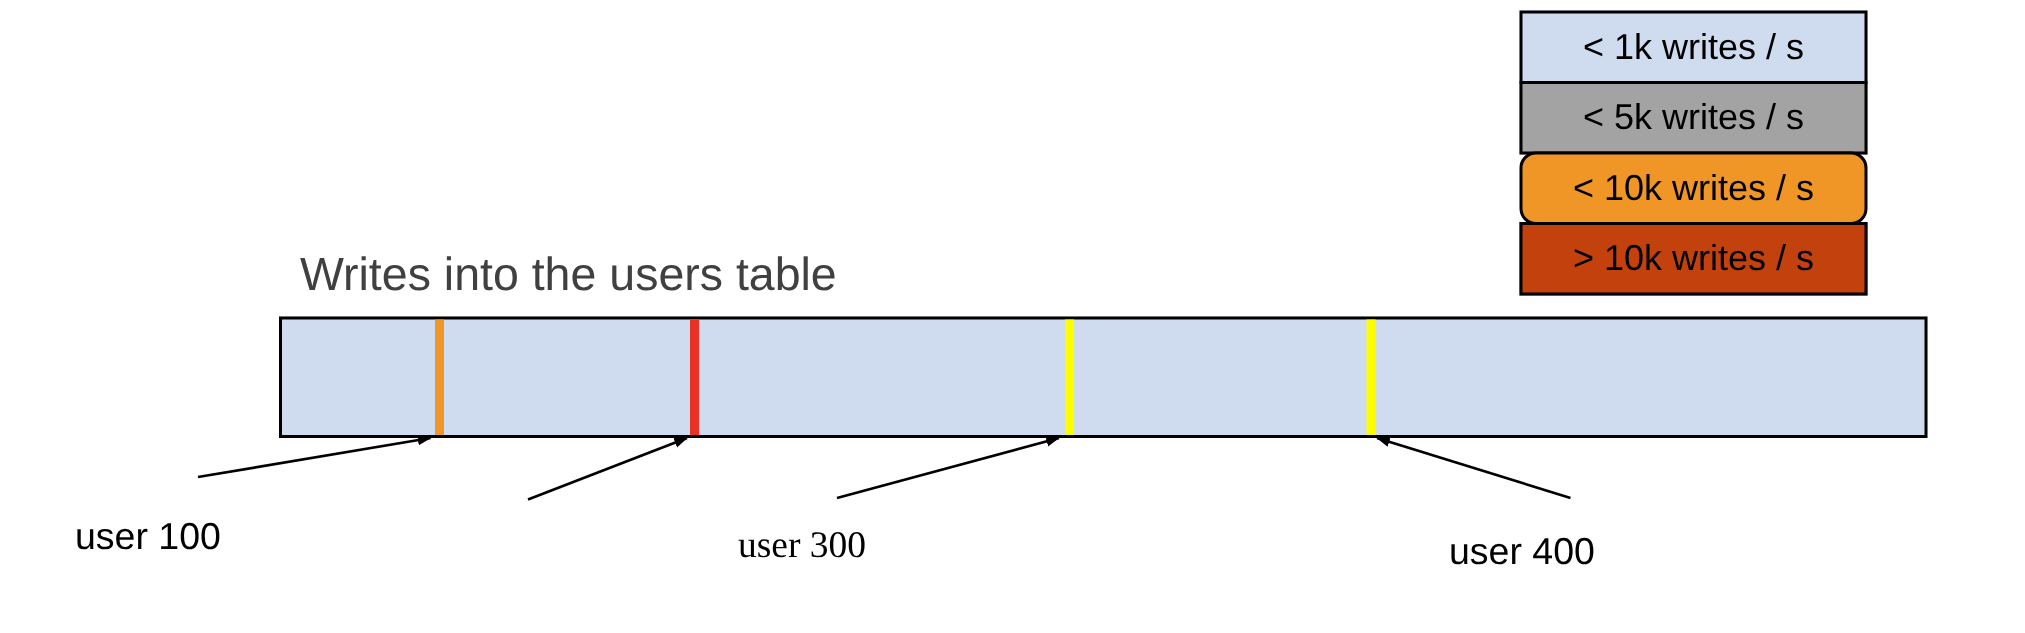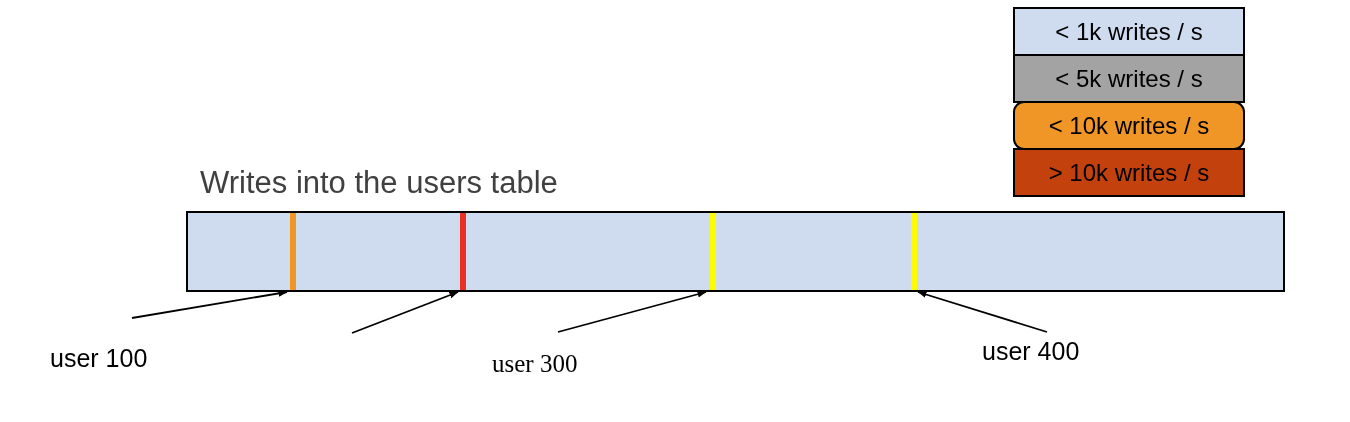--- a/index.html
+++ b/index.html
@@ -69,21 +69,21 @@
   }
   .user-label {
     position: absolute;
     font-size: 25px;
     color: #000000;
     white-space: nowrap;
   }
   .lbl-0 { left: 50px;  top: 344px; }
   .lbl-1 { left: 272px; top: 352px; }
   .lbl-2 { left: 492px; top: 350px; font-family: Liberation Serif, serif; }
-  .lbl-3 { left: 966px; top: 337px; margin-left: 16px; }
+  .lbl-3 { left: 966px; top: 354px; }
 </style>
 </head>
 <body>
 
 <div class="canvas">
 
   <div class="title">Writes into the users table</div>
 
   <div class="legend">
     <div class="legend-row" style="background-color: rgb(207, 220, 240);">

